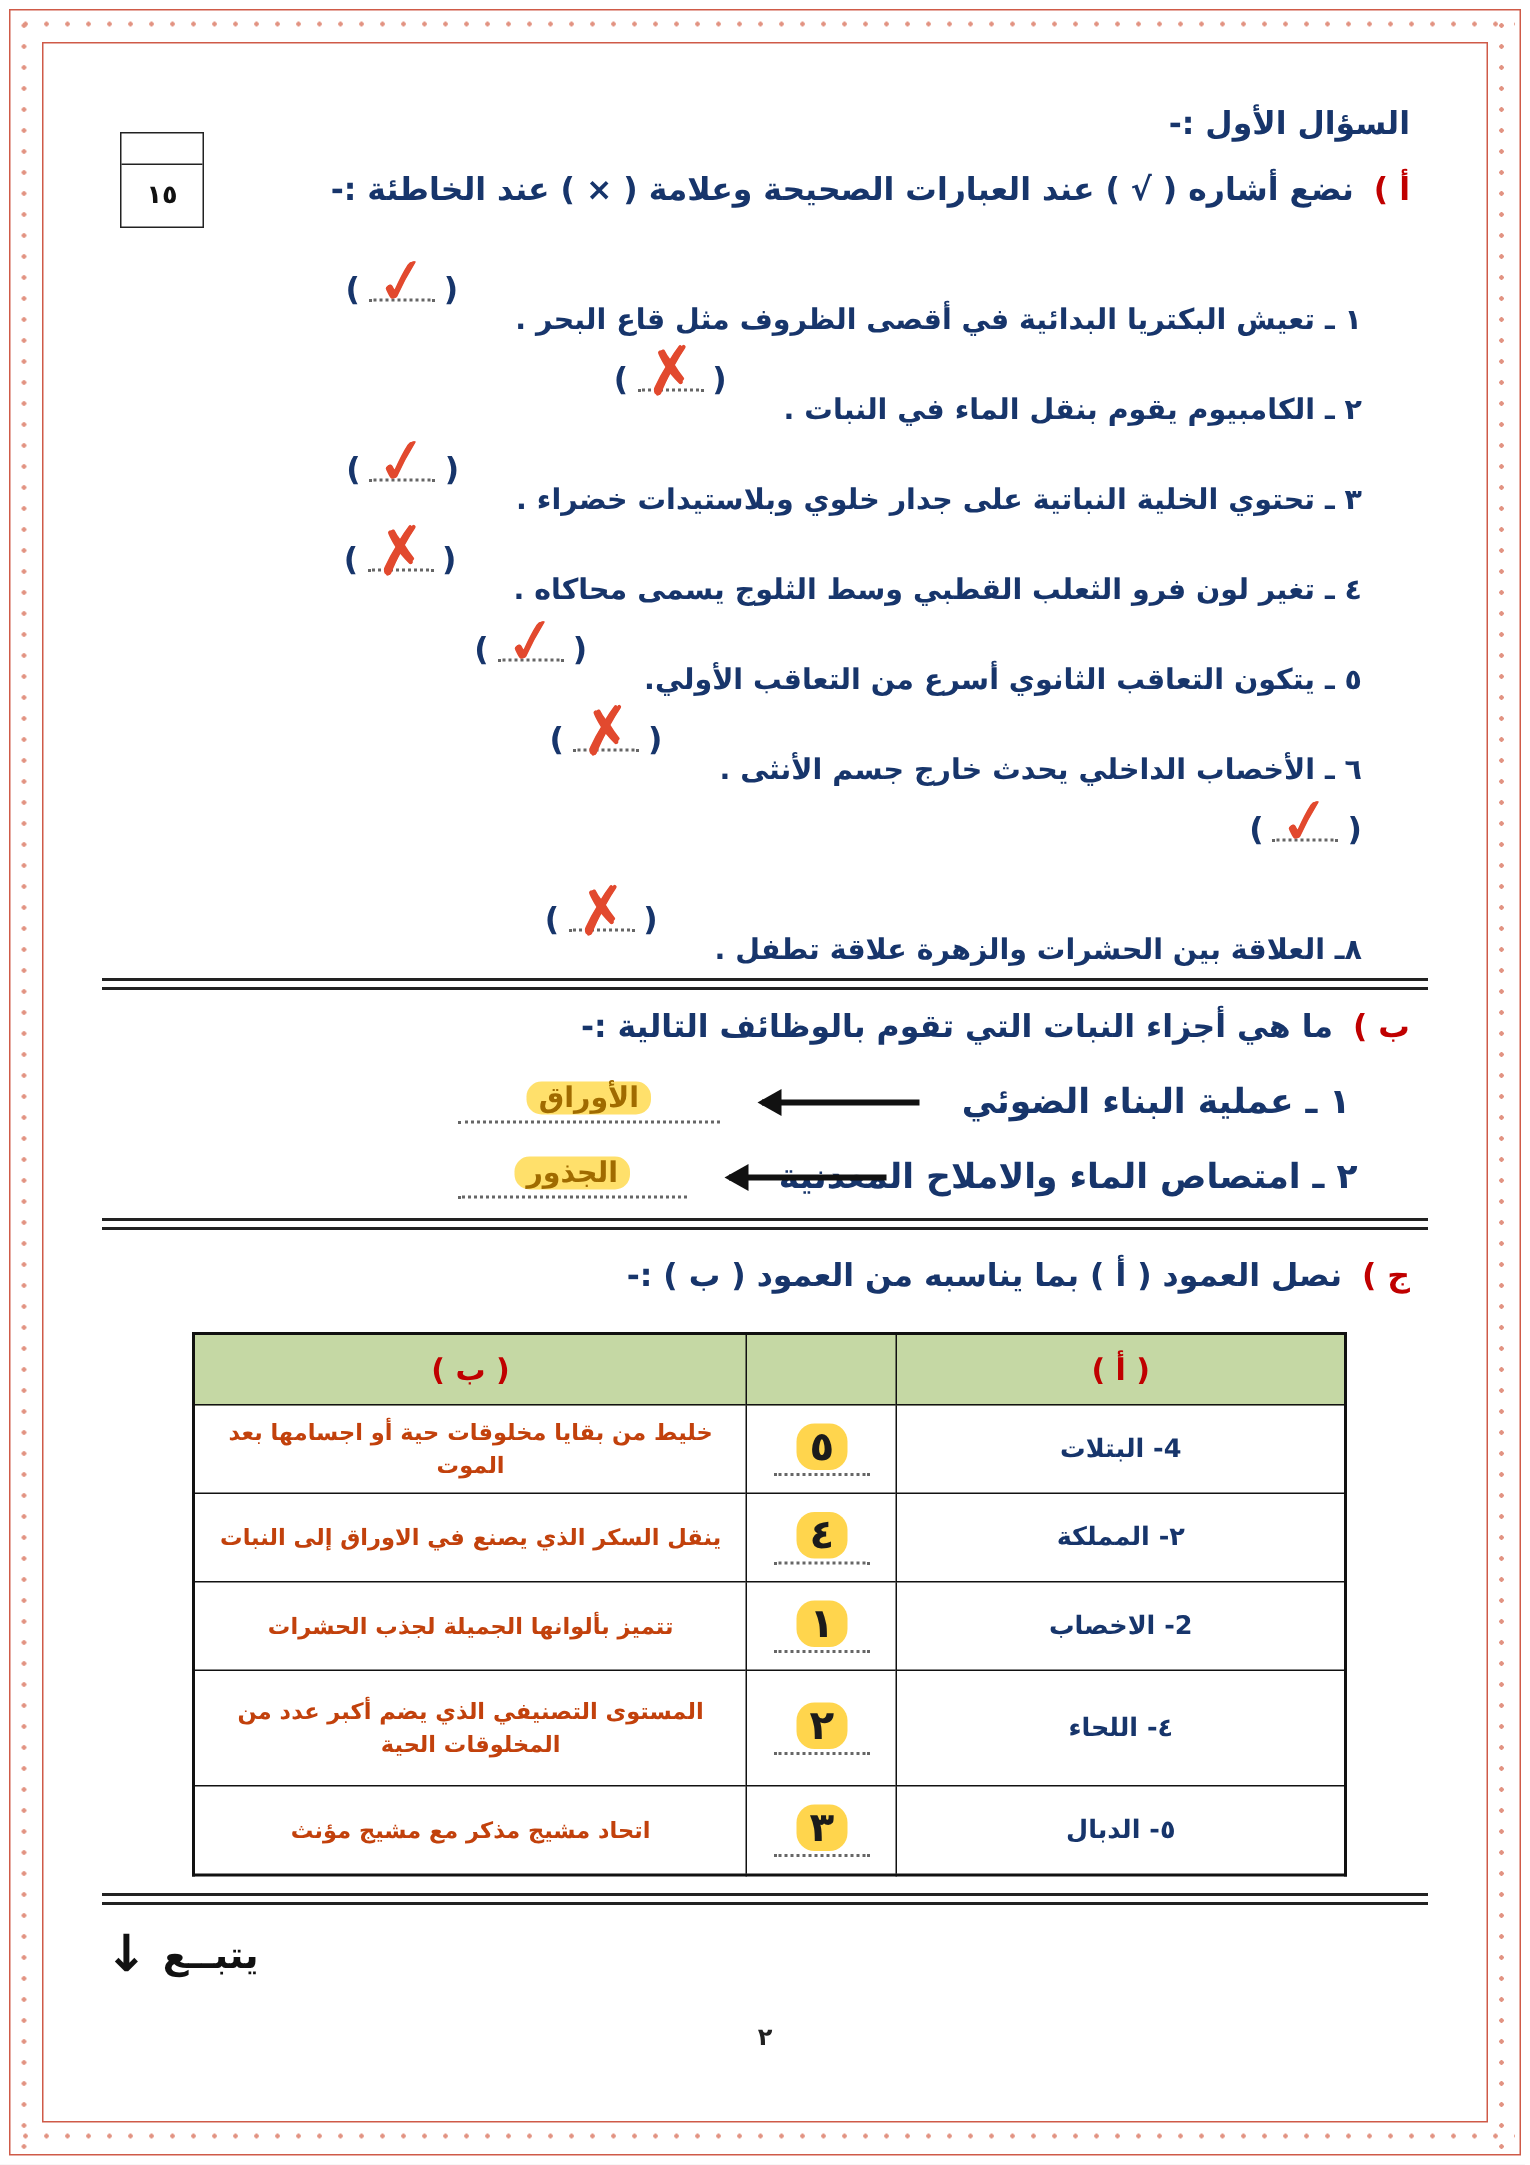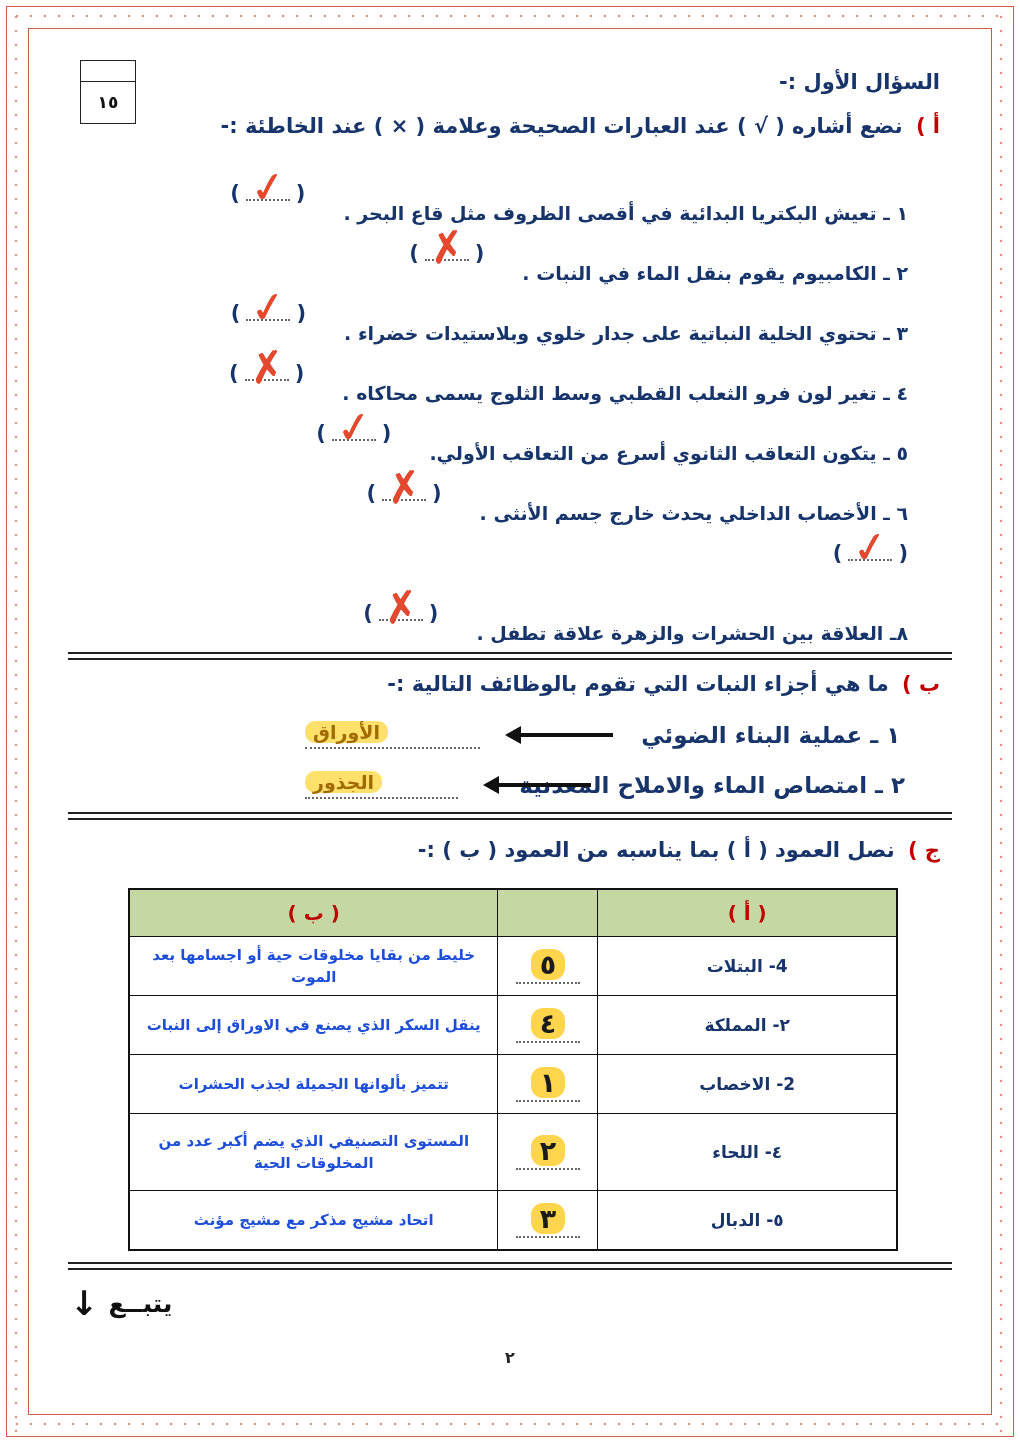--- a/index.html
+++ b/index.html
@@ -13,21 +13,21 @@
   .orn{position:absolute;background-image:radial-gradient(circle,#e29382 1.4px,transparent 1.6px);background-size:14px 14px;pointer-events:none;}
   .orn-top{left:10px;right:10px;top:9px;height:17px;}
   .orn-bottom{left:10px;right:10px;bottom:9px;height:17px;}
   .orn-left{top:10px;bottom:10px;left:9px;width:17px;}
   .orn-right{top:10px;bottom:10px;right:9px;width:17px;}
 
   .blue{color:#17356b;}
   .red{color:#c00000;}
 
   
-  .score-box{position:absolute;left:80px;top:60px;width:54px;height:62px;border:1.6px solid #222;text-align:center;}
+  .score-box{position:absolute;left:80px;top:88px;width:54px;height:62px;border:1.6px solid #222;text-align:center;}
   .score-box .cell-top{height:20px;border-bottom:1.6px solid #222;}
   .score-box .cell-val{height:40px;display:flex;align-items:center;justify-content:center;
     font-weight:bold;font-size:17px;color:#111;}
 
   .q-title{position:absolute;top:70px;right:80px;font-size:21px;font-weight:bold;color:#17356b;direction:rtl;margin-left:18px;}
 
   .part-heading{direction:rtl;font-size:21px;font-weight:bold;}
   .part-heading .red{margin-left:6px;}
   .ph-a{position:absolute;top:114px;right:80px;}
   .ph-b{position:absolute;top:672px;right:80px;}
@@ -49,32 +49,32 @@
   .sep{position:absolute;left:68px;width:884px;height:4px;border-top:2px solid #222;border-bottom:2px solid #222;}
   .sep1{top:652px;} .sep2{top:812px;} .sep3{top:1262px;}
 
   
   .b-rows{position:absolute;top:718px;right:115px;width:600px;direction:rtl;display:flex;flex-direction:column;gap:16px;}
   .b-row{display:flex;align-items:center;gap:28px;height:34px;}
   .b-label{width:286px;font-size:23px;font-weight:bold;color:#17356b;text-align:left;white-space:nowrap;}
   .arrow-left{position:relative;width:105px;height:4px;background:#111;flex:0 0 auto;}
   .arrow-left::before{content:"";position:absolute;left:-3px;top:-7px;width:0;height:0;
     border:9px solid transparent;border-right:16px solid #111;border-left:0;}
-  .b-ansline{direction:ltr;width:190px;border-bottom:2px dotted #666;text-align:left;height:26px;}
+  .b-ansline{direction:ltr;width:190px;border-bottom:2px dotted #666;text-align:center;height:26px;}
   .hl-word{background:#ffe06b;border-radius:10px;padding:0 8px;font-size:19px;font-weight:bold;color:#a06b00;}
 
   
   .match-table{position:absolute;top:888px;left:128px;width:770px;border-collapse:collapse;direction:rtl;}
   .match-table td,.match-table th{border:1.6px solid #111;}
   .match-table{border:2px solid #111;}
   .match-table th{background:#c5d8a4;height:44px;font-size:20px;font-weight:bold;color:#c00000;text-align:center;}
   .col-a{width:300px;} .col-m{width:100px;} .col-b{width:370px;}
   .match-table td{height:56px;text-align:center;vertical-align:middle;}
   .td-a{font-size:17px;font-weight:bold;color:#17356b;}
-  .td-b{font-size:15px;font-weight:bold;color:#1d4ed8;padding:0 8px;line-height:1.5;border-radius:12px;}
+  .td-b{font-size:15px;font-weight:bold;color:#c2410c;padding:0 8px;line-height:1.5;border-radius:12px;}
   .row-tall td{height:74px;}
   .tbl-ans{display:inline-block;direction:ltr;width:64px;border-bottom:2px dotted #666;text-align:center;padding-bottom:2px;}
   .hl-num{background:#ffd54d;border-radius:12px;padding:0 9px;font-size:27px;font-weight:bold;color:#1b1b1b;font-family:"DejaVu Sans",sans-serif;}
 
   
   .continue{position:absolute;left:70px;top:1286px;display:flex;align-items:center;gap:10px;}
   .continue .dn-arrow{font-size:34px;font-weight:bold;color:#111;line-height:1;}
   .continue .cont-word{font-size:25px;font-weight:bold;color:#111;direction:rtl;}
   .page-num{position:absolute;top:1348px;left:0;width:100%;text-align:center;font-size:16px;font-weight:bold;color:#222;}
 </style>

